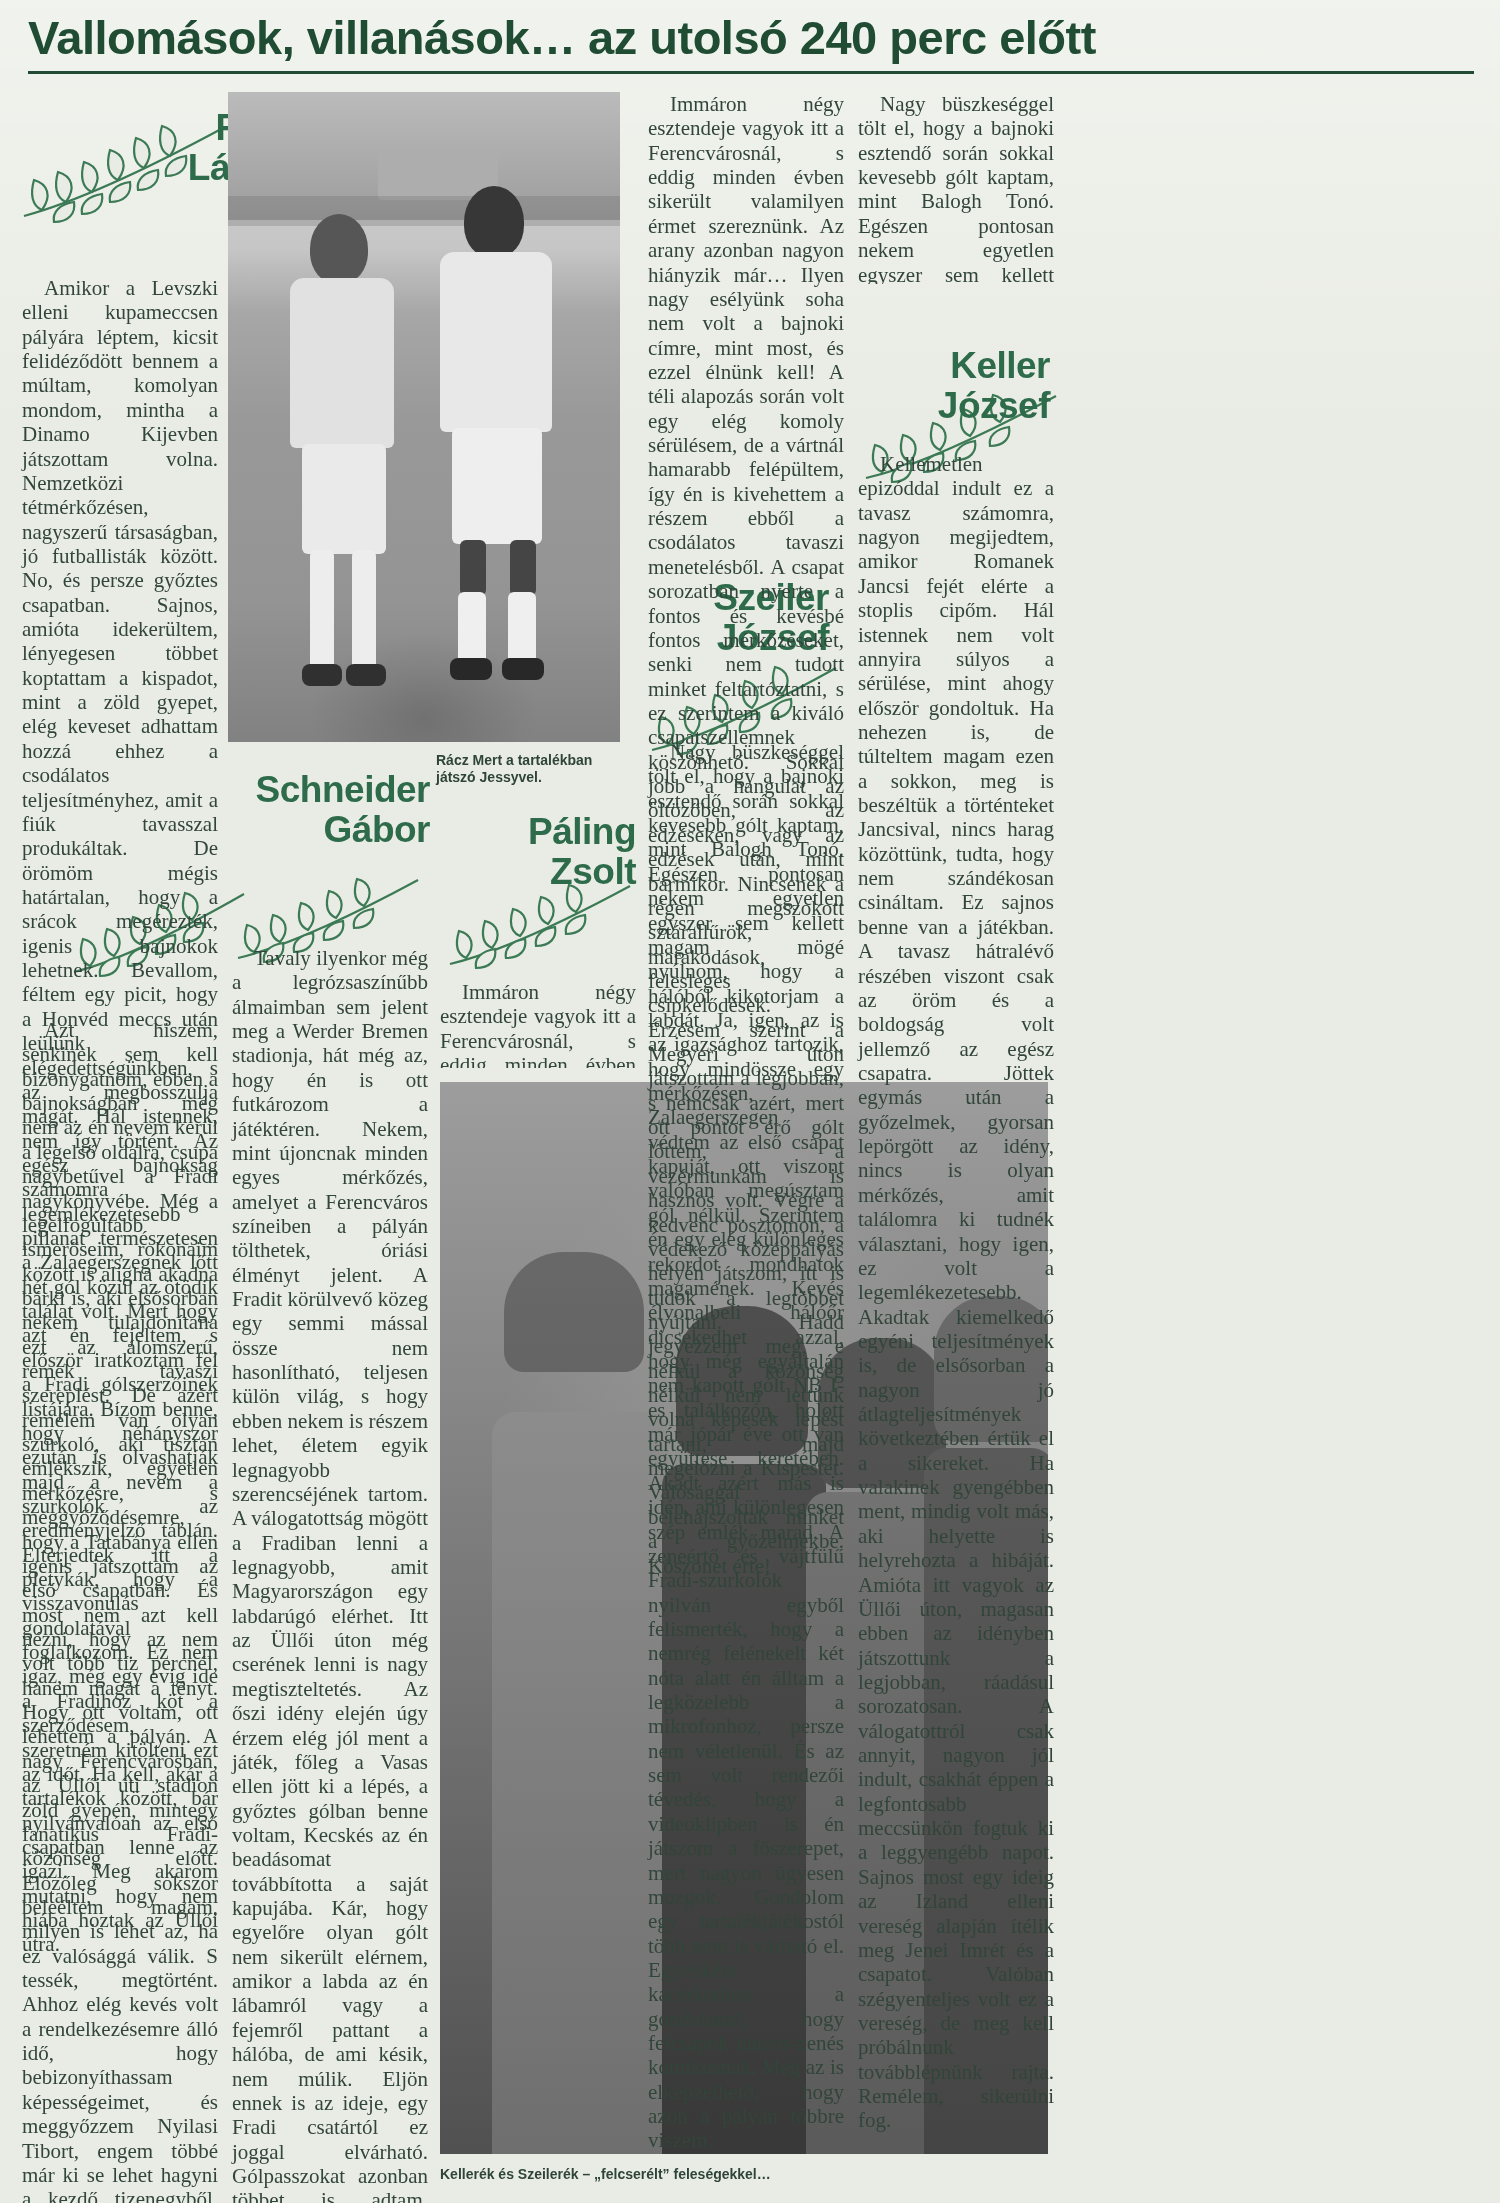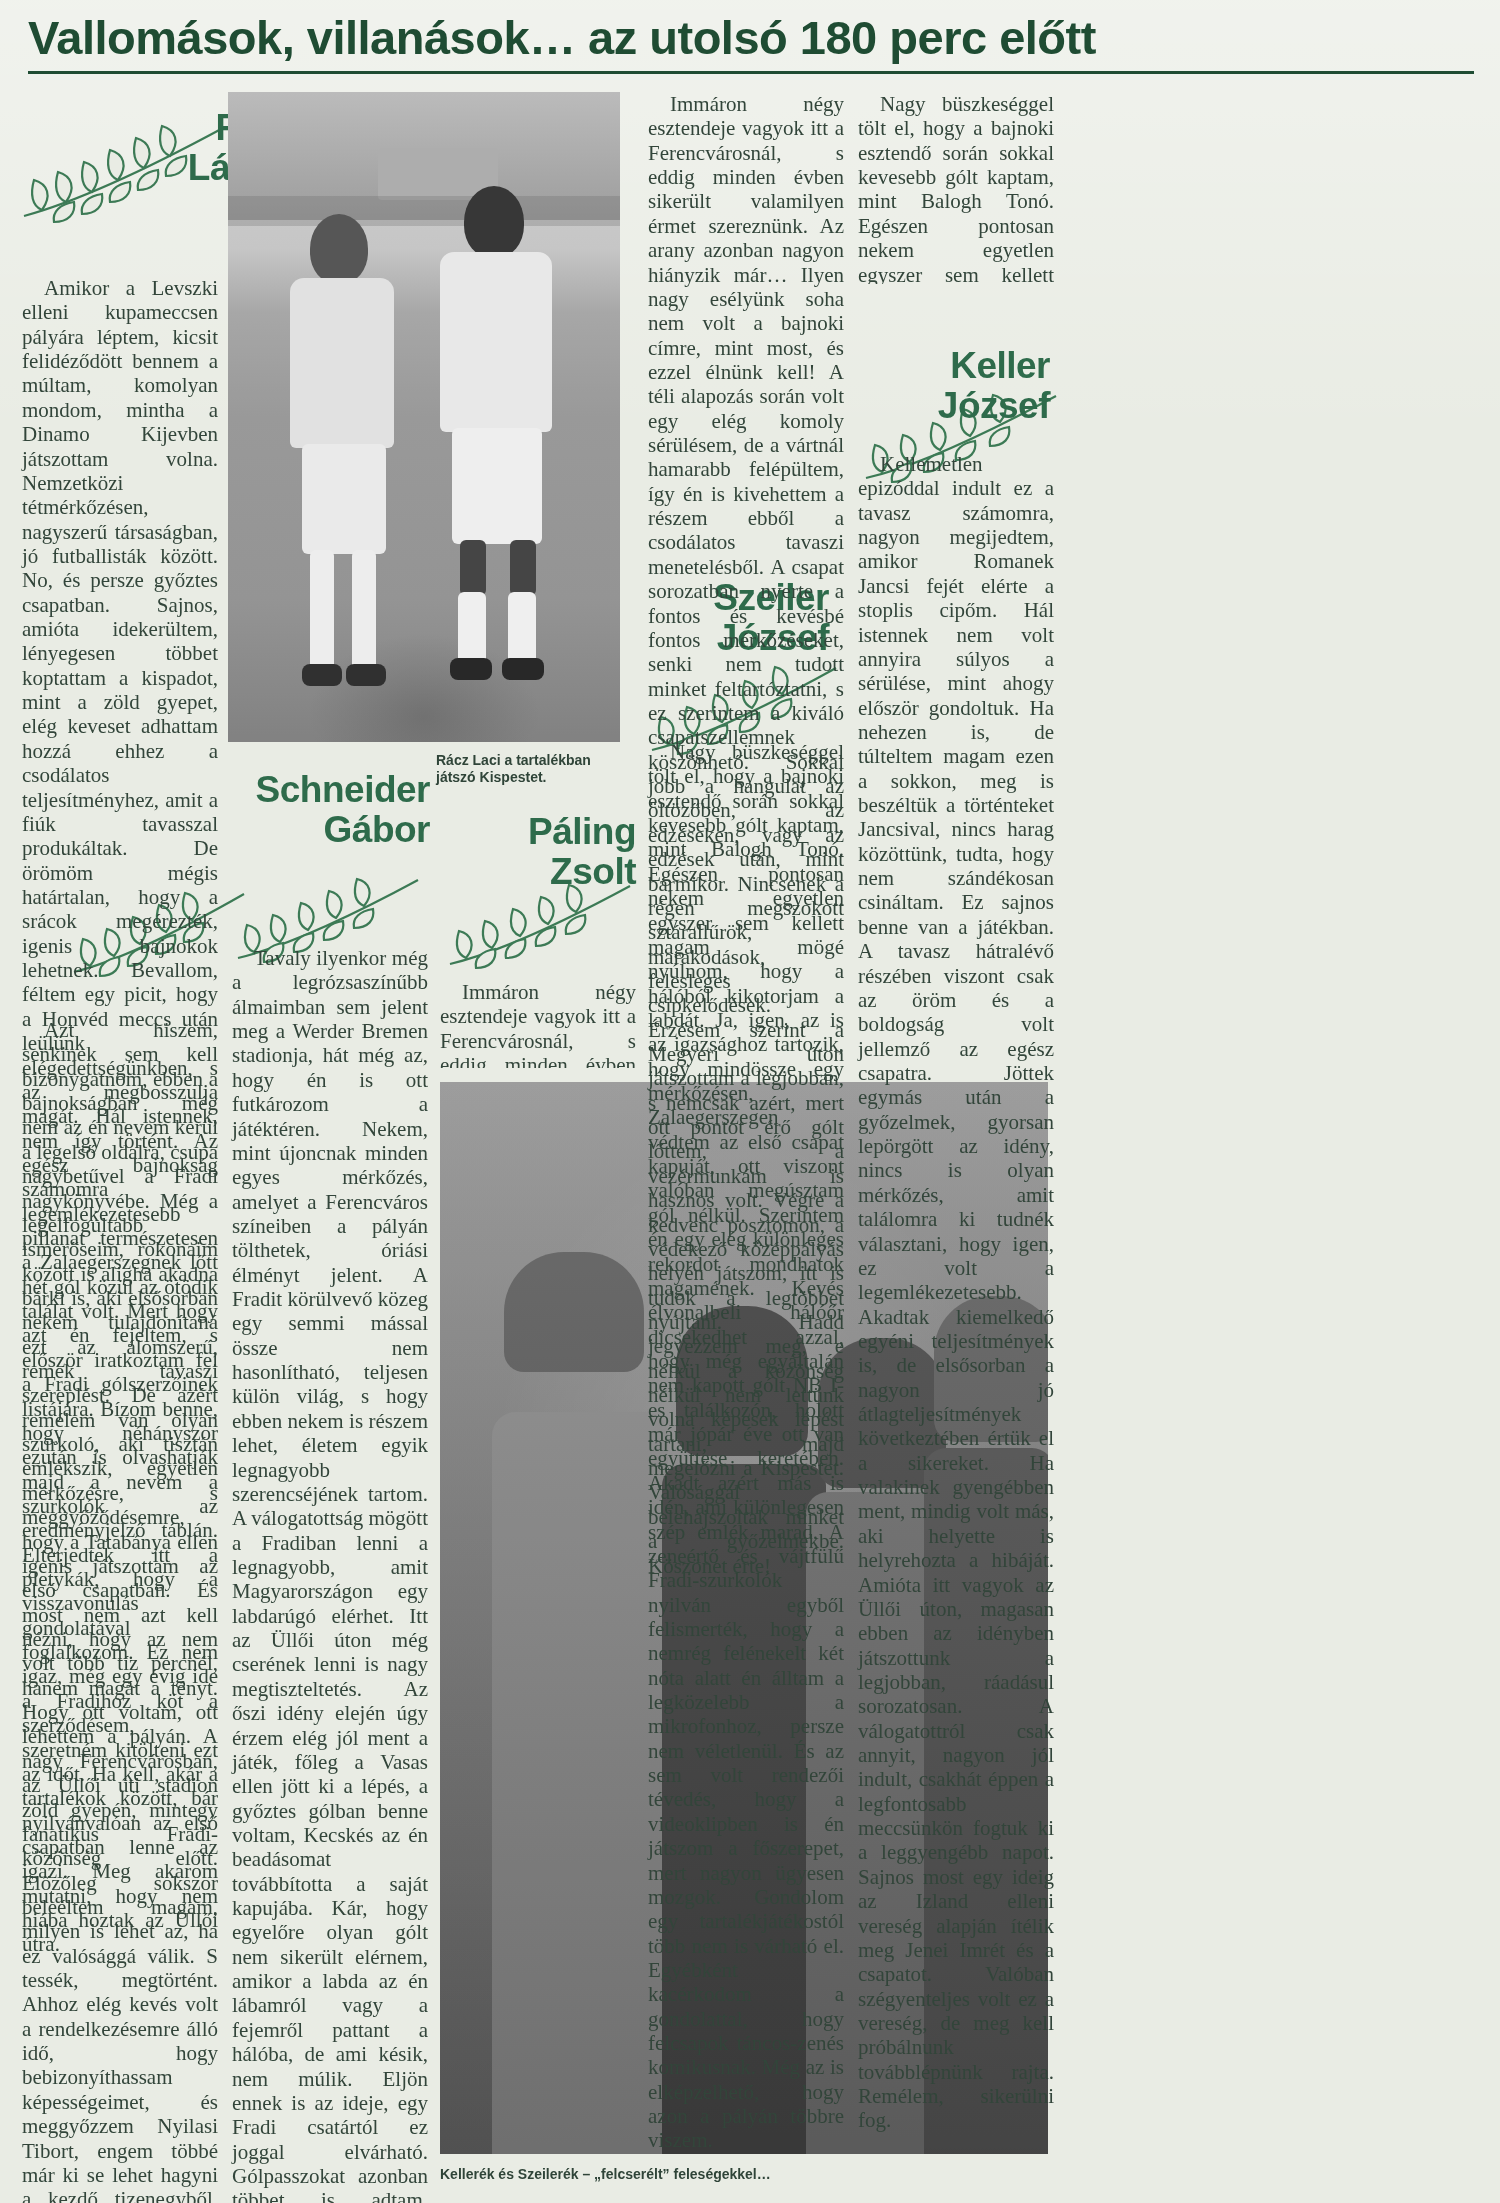--- a/index.html
+++ b/index.html
@@ -86,21 +86,21 @@
       linear-gradient(180deg,#8d9a8a 0%,#7c8b79 40%,#6e7e6b 70%,#5d6d5b 100%);
   }
   .figblob{position:absolute;border-radius:50%;}
 </style>
 </head>
 <body>
 
 <div class="page">
 
   <div class="masthead">
-    <h1>Vallomások, villanások… az utolsó 180 perc előtt</h1>
+    <h1>Vallomások, villanások… az utolsó 240 perc előtt</h1>
   </div>
 
   <div class="laurel" style="left:18px;top:118px;">
     <svg width="215" height="110" viewBox="0 0 215 110">
       <g stroke="#3c7a55" stroke-width="2.2" fill="none">
         <path d="M6 98 C 50 86, 120 56, 205 10"></path>
         <path d="M24 92 C 34 78, 30 66, 16 62 C 12 76, 14 88, 24 92Z" fill="#e9ece4"></path>
         <path d="M48 84 C 58 70, 54 58, 40 54 C 36 68, 38 80, 48 84Z" fill="#e9ece4"></path>
         <path d="M74 74 C 84 60, 80 48, 66 44 C 62 58, 64 70, 74 74Z" fill="#e9ece4"></path>
         <path d="M100 62 C 110 48, 106 36, 92 32 C 88 46, 90 58, 100 62Z" fill="#e9ece4"></path>
@@ -243,21 +243,21 @@
     <div class="figblob" style="left:236px;top:94px;width:60px;height:72px;background:#3a322b;border-radius:50% 50% 45% 45%;"></div>
     <div style="position:absolute;left:212px;top:160px;width:112px;height:180px;background:#eceee9;border-radius:14px 14px 6px 6px;"></div>
     <div style="position:absolute;left:224px;top:336px;width:90px;height:116px;background:#f3f5f1;border-radius:6px;"></div>
     <div style="position:absolute;left:232px;top:448px;width:26px;height:56px;background:#4a4138;border-radius:6px;"></div>
     <div style="position:absolute;left:282px;top:448px;width:26px;height:56px;background:#4a4138;border-radius:6px;"></div>
     <div style="position:absolute;left:230px;top:500px;width:28px;height:72px;background:#f4f6f2;border-radius:6px;"></div>
     <div style="position:absolute;left:280px;top:500px;width:28px;height:72px;background:#f4f6f2;border-radius:6px;"></div>
     <div style="position:absolute;left:222px;top:566px;width:42px;height:22px;background:#232323;border-radius:8px;"></div>
     <div style="position:absolute;left:274px;top:566px;width:42px;height:22px;background:#232323;border-radius:8px;"></div>
   </div>
-  <div class="caption" style="left:436px;top:752px;width:190px;">Rácz Laci a tartalékban játszó Kispestet.</div>
+  <div class="caption" style="left:436px;top:752px;width:190px;">Rácz Mert a tartalékban játszó Jessyvel.</div>
 
   <div class="photo ph2" style="left:440px;top:1082px;width:608px;height:1072px;">
     <div style="position:absolute;left:0;top:0;width:100%;height:100%;
       background:
         radial-gradient(circle 60px at 130px 250px, #cbb6a3 0%, #cbb6a3 55%, rgba(0,0,0,0) 58%),
         radial-gradient(circle 60px at 300px 300px, #c4ab96 0%, #c4ab96 55%, rgba(0,0,0,0) 58%),
         radial-gradient(circle 58px at 440px 330px, #c9b09b 0%, #c9b09b 55%, rgba(0,0,0,0) 58%),
         radial-gradient(circle 58px at 556px 290px, #c7ae99 0%, #c7ae99 55%, rgba(0,0,0,0) 58%);
       filter:grayscale(60%);"></div>
 

